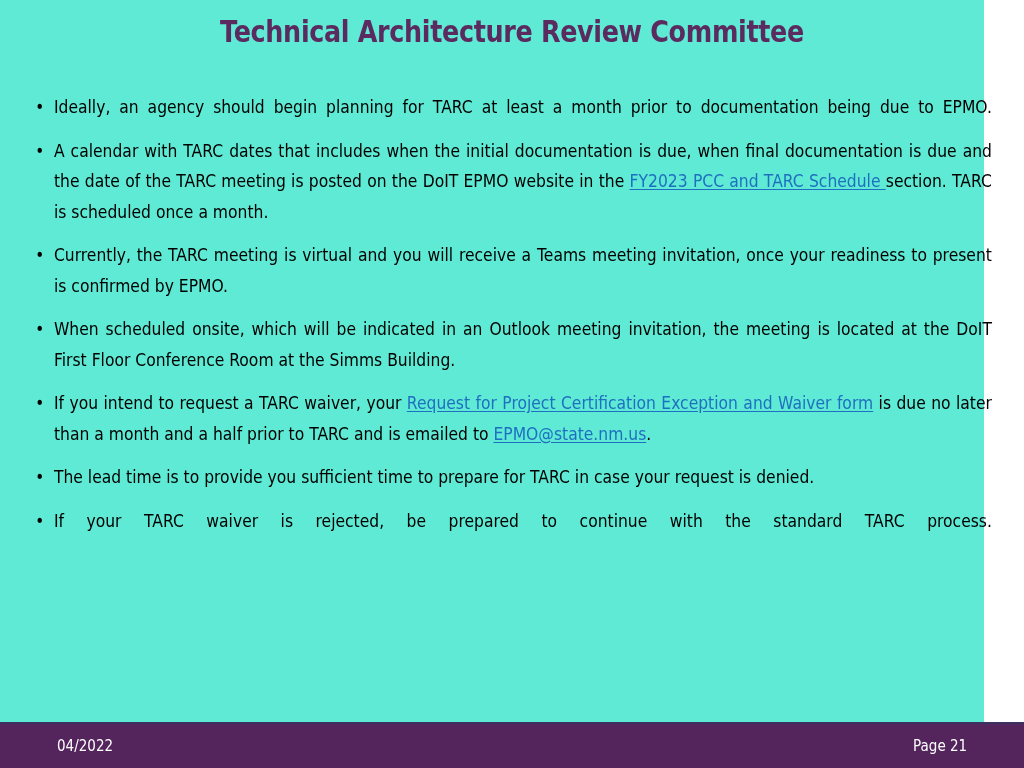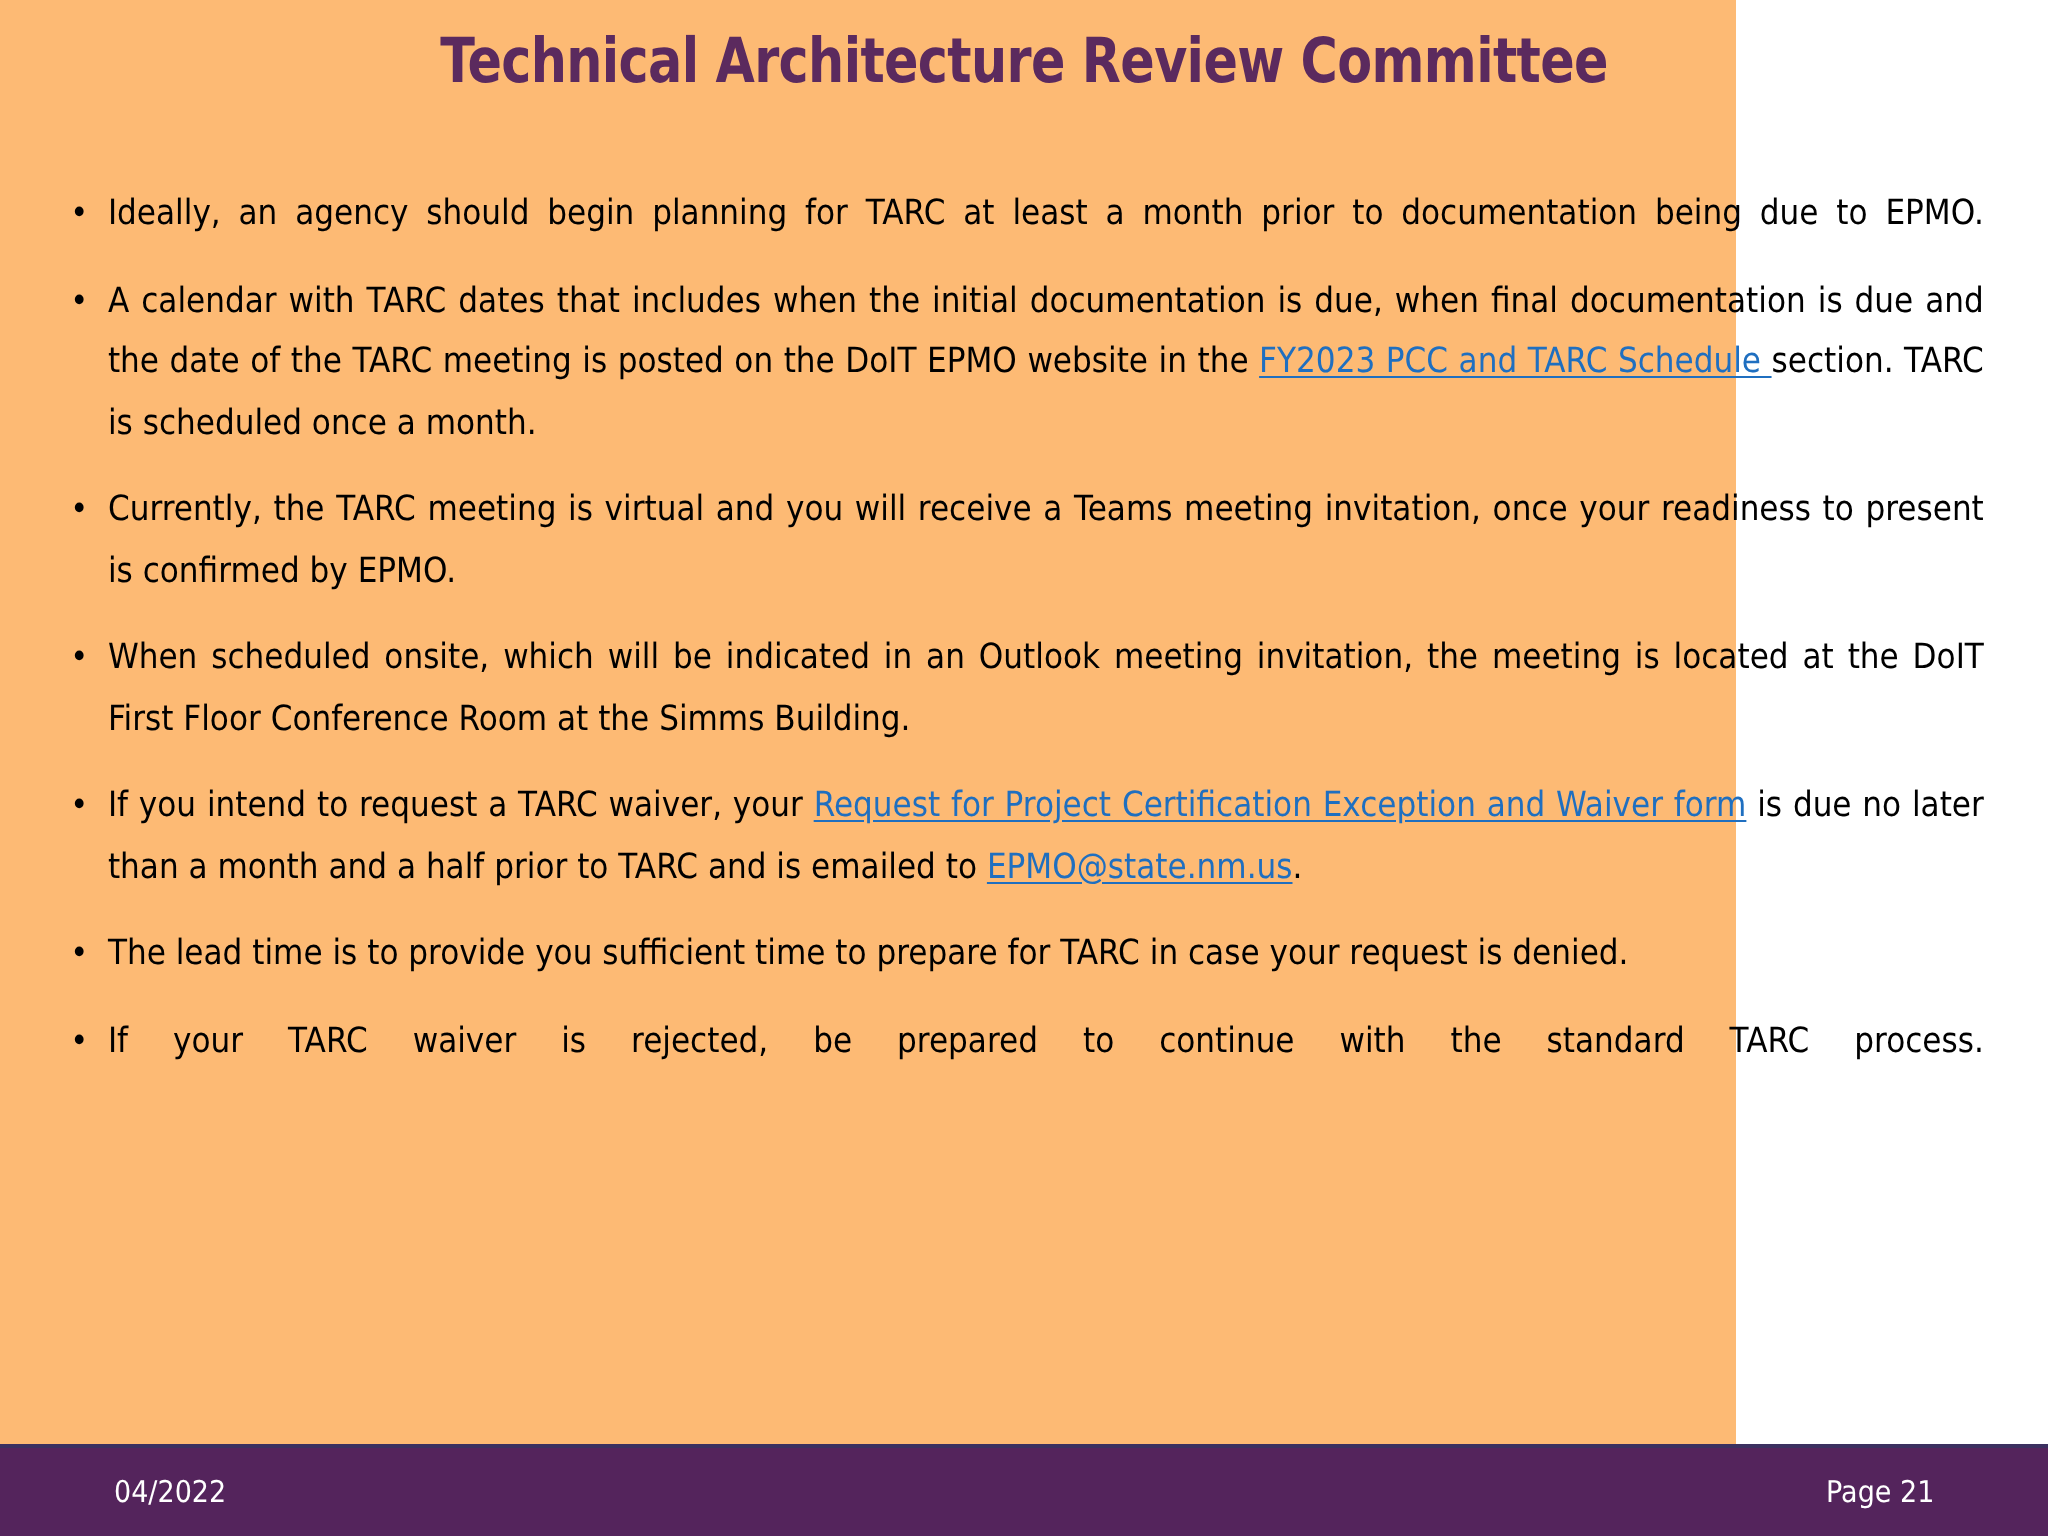--- a/index.html
+++ b/index.html
@@ -10,23 +10,23 @@
   body {
     width: 1024px;
     height: 768px;
     background: #ffffff;
     font-family: "Liberation Sans", sans-serif;
     overflow: hidden;
   }
 
   .slide {
     position: relative;
-    width: 868px;
+    width: 984px;
     height: 768px;
-    background: #fdba74;
+    background: #5eead4;
     box-sizing: border-box;
   }
 
   
   .slide-title {
     position: absolute;
     top: 14px;
     left: 0;
     width: 1024px;
     text-align: center;

